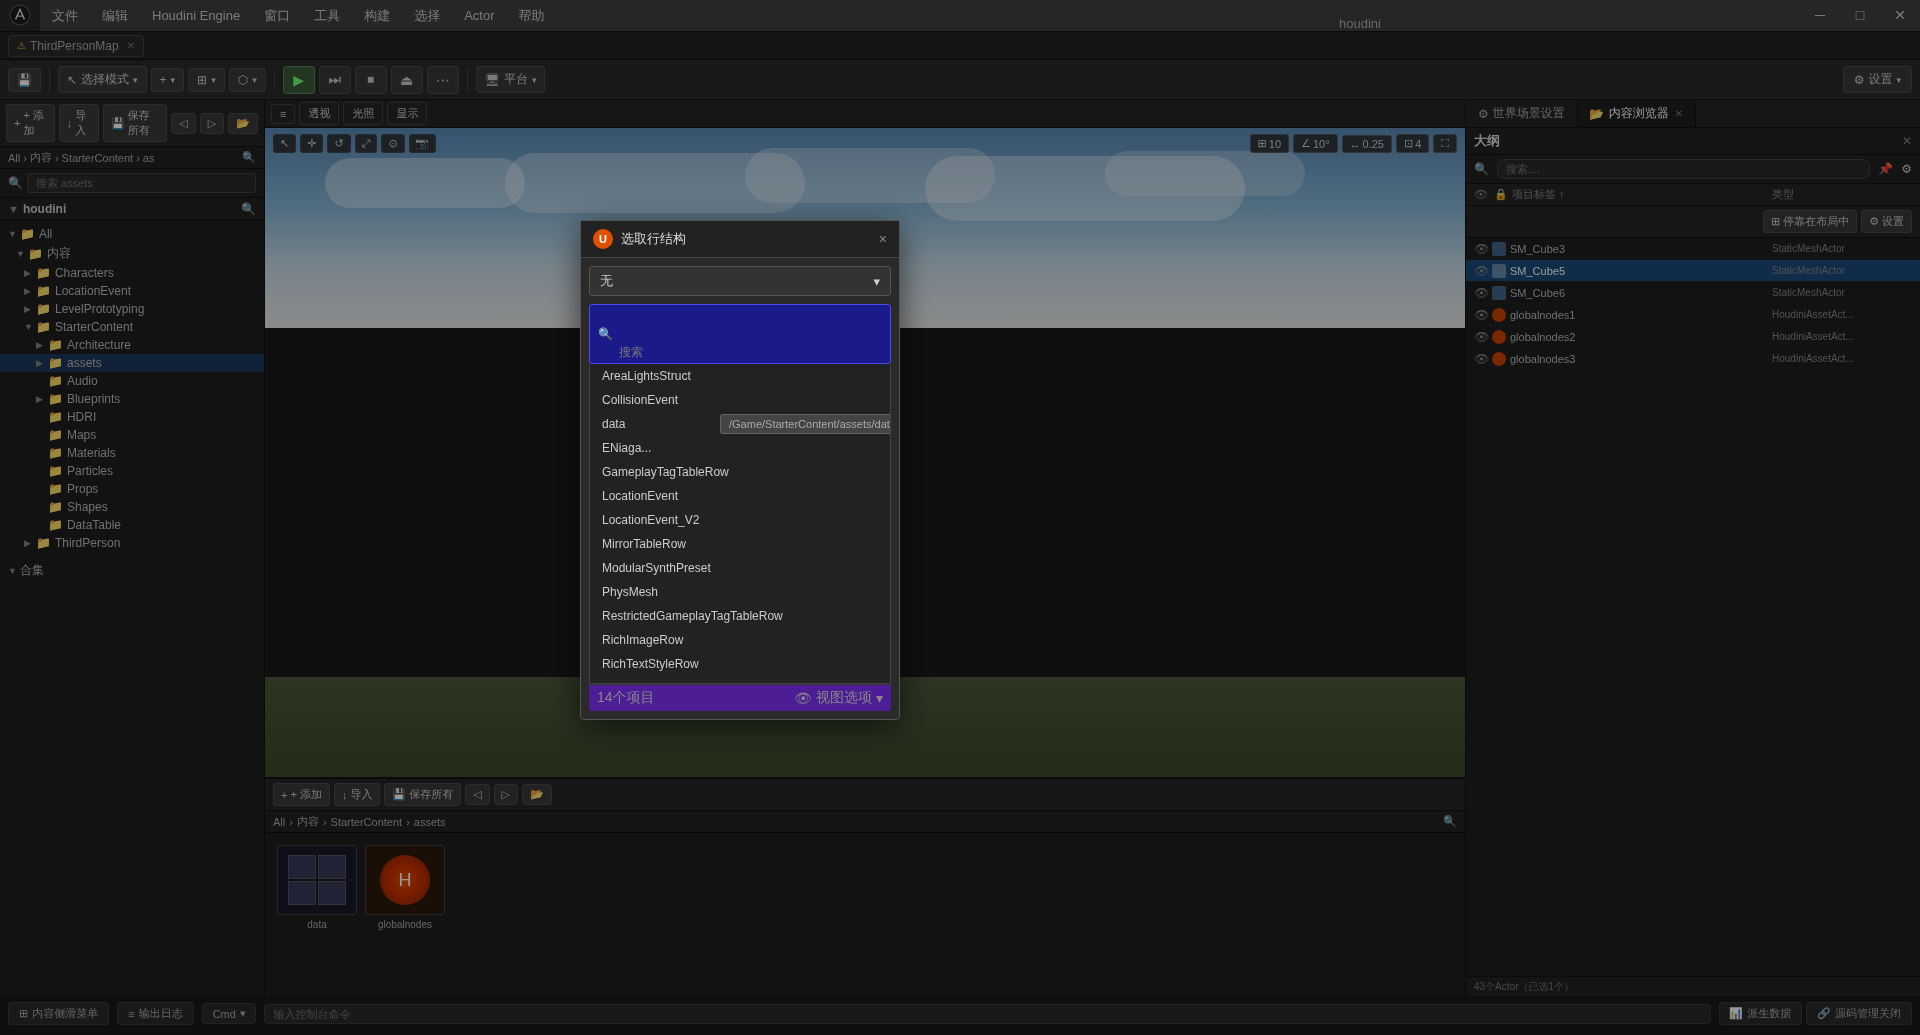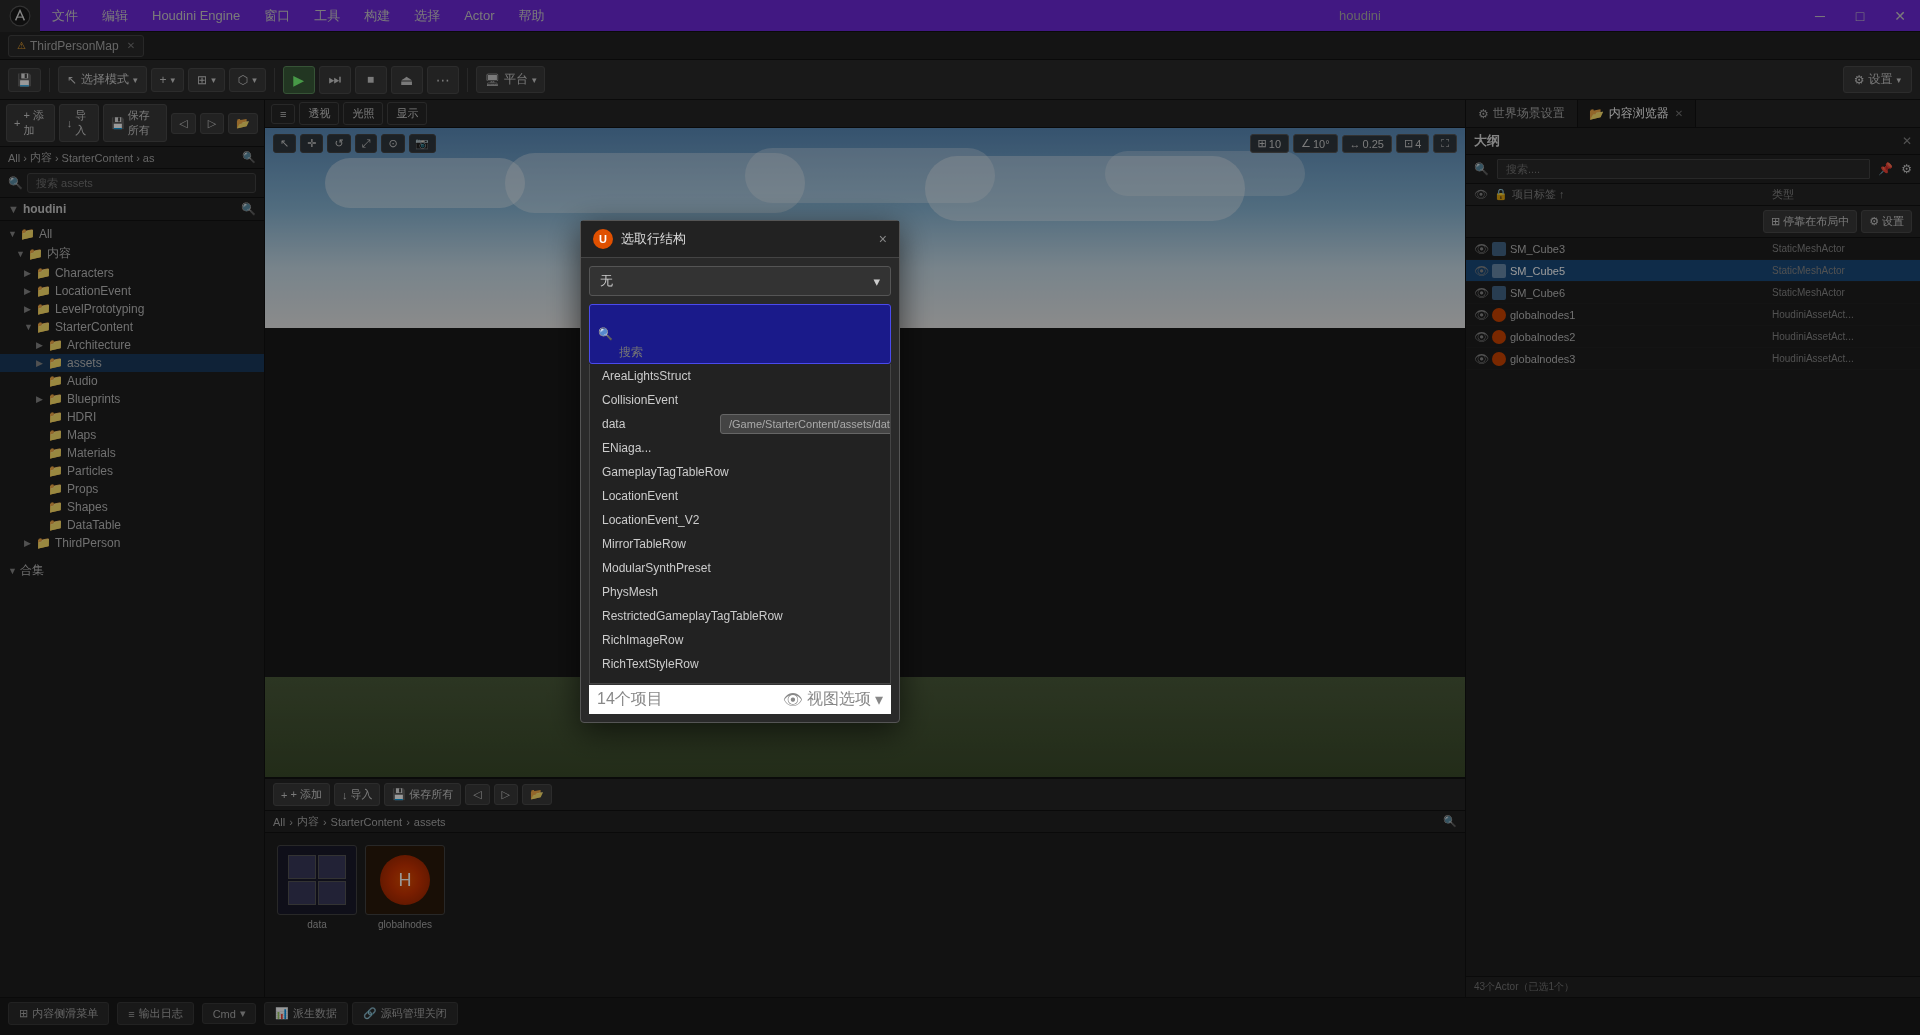--- a/index.html
+++ b/index.html
@@ -9,23 +9,23 @@
       background: #1a1a1a;
       font-family: 'Segoe UI', Arial, sans-serif;
       font-size: 12px;
       color: #ccc;
       overflow: hidden;
     }
 
     
     #title-bar {
       display: flex;
-      align-items: center;
+      align-items: flex-end;
       height: 32px;
-      background: #6d28d9;
+      background: #404040;
       border-bottom: 1px solid #111;
     }
     #title-bar .logo {
       width: 40px;
       height: 32px;
       display: flex;
       align-items: center;
       justify-content: center;
       background: #2a2a2a;
     }
@@ -555,23 +555,23 @@
       padding: 3px 8px;
       border-radius: 3px;
       font-size: 11px;
       color: #aaa;
       white-space: nowrap;
       z-index: 200;
       pointer-events: none;
     }
     #modal-footer {
       padding: 4px 8px;
-      background: #ffffff;
+      background: #4c1d95;
       border-top: 1px solid #333;
-      font-size: 16px;
+      font-size: 14px;
       color: #888;
       display: flex;
       align-items: center;
       justify-content: space-between;
     }
     .modal-footer-view {
       display: flex;
       align-items: center;
       gap: 4px;
       cursor: pointer;
@@ -985,21 +985,21 @@
       </div>
     </div>
 
     <div style="display:flex;align-items:center;padding:4px 8px;background:#222;border-bottom:1px solid #111;">
       <span style="font-size:13px;font-weight:bold;color:#ddd;">大纲</span>
       <span style="margin-left:auto;cursor:pointer;font-size:12px;color:#888;">✕</span>
     </div>
 
     <div id="outliner-header">
       <span style="margin-right:4px;color:#888;">🔍</span>
-      <input type="text" id="outliner-search" style="flex: 1 1 0%; background: rgb(42, 42, 42); border: 1px solid rgb(68, 68, 68); border-radius: 1px; color: rgb(204, 204, 204); padding: 3px 8px; font-size: 11px; outline: none;" placeholder="搜索....">
+      <input type="text" id="outliner-search" style="flex: 1 1 0%; background: rgb(42, 42, 42); border: 1px solid rgb(68, 68, 68); border-radius: 8px; color: rgb(204, 204, 204); padding: 3px 8px; font-size: 11px; outline: none;" placeholder="搜索....">
       <div style="margin-left:4px;cursor:pointer;">📌</div>
       <div style="margin-left:4px;cursor:pointer;">⚙</div>
     </div>
 
     <div id="outliner-cols">
       <div style="display:flex;align-items:center;width:16px;margin-right:4px;">👁</div>
       <div style="width:14px;margin-right:4px;">🔒</div>
       <div class="col-name">项目标签 ↑</div>
       <div class="col-type">类型</div>
     </div>
@@ -1127,20 +1127,21 @@
     <span>内容侧滑菜单</span>
   </div>
   <div class="bottom-item">
     <span>≡</span>
     <span>输出日志</span>
   </div>
   <div class="bottom-item">
     <span>Cmd</span>
     <span>▾</span>
   </div>
+  <input type="text" id="cmd-input" style="flex: 1 1 0%; background: rgb(42, 42, 42); border: 1px solid rgb(58, 58, 58); border-radius: 3px; color: rgb(204, 204, 204); padding: 3px 8px; font-size: 11px; outline: none;" placeholder="输入控制台命令">
   <div id="bottom-right">
     <div class="bottom-item">
       <span>📊</span>
       <span>派生数据</span>
     </div>
     <div class="bottom-item">
       <span>🔗</span>
       <span>源码管理关闭</span>
     </div>
   </div>

